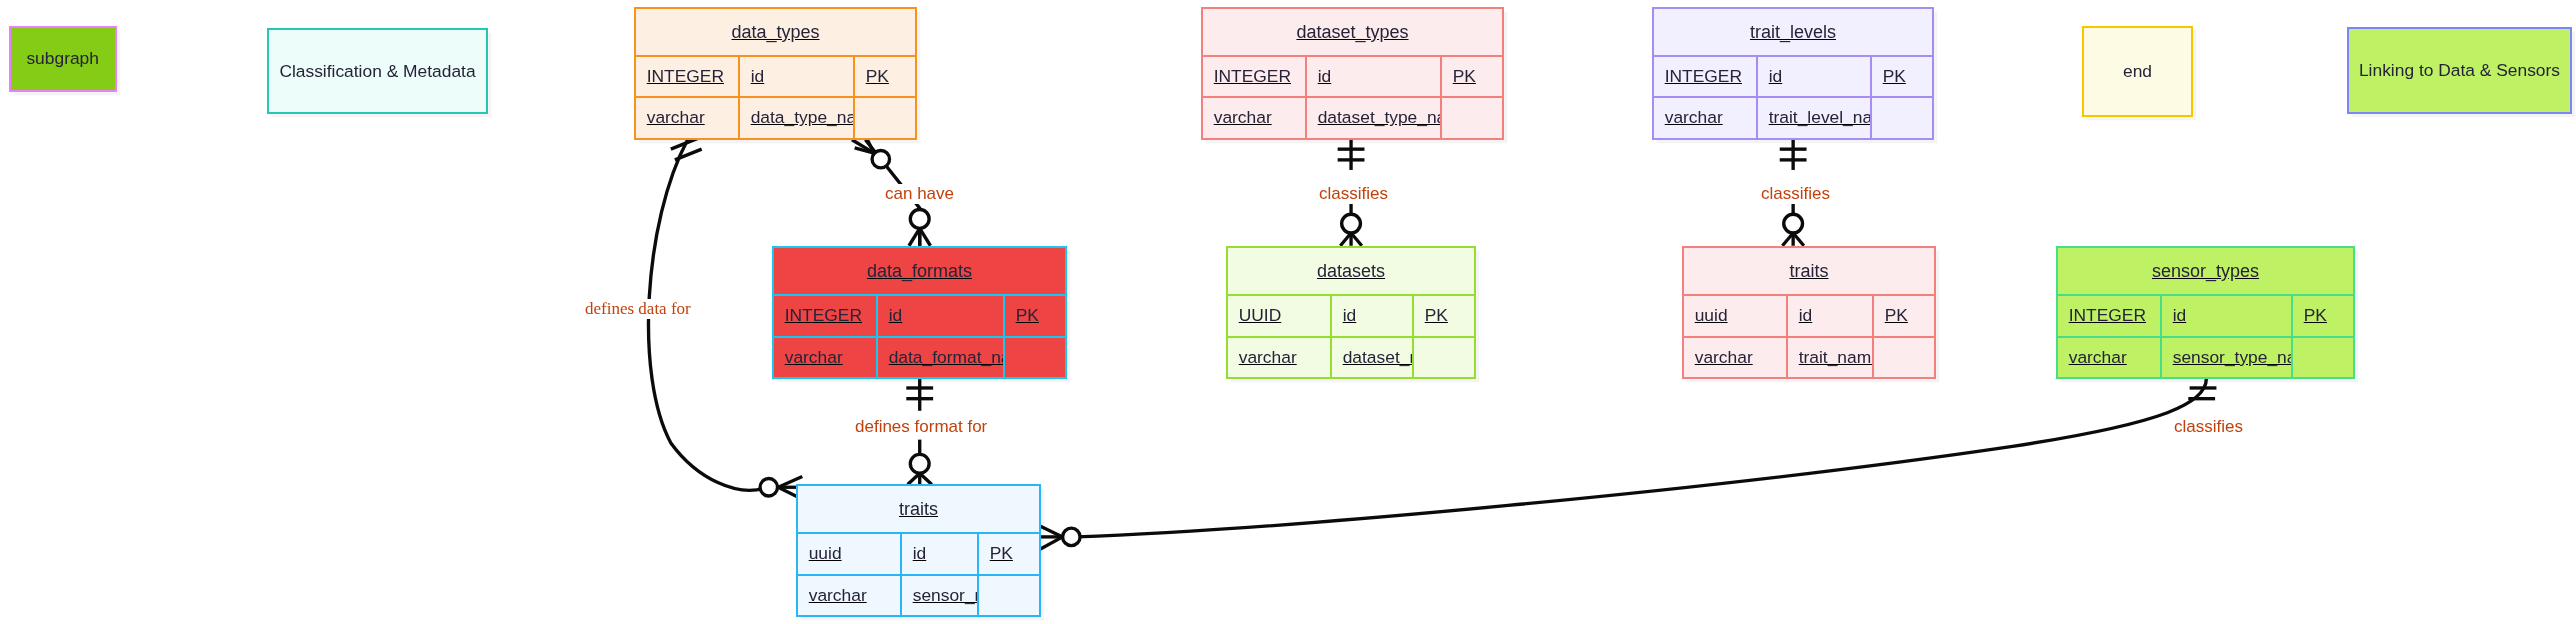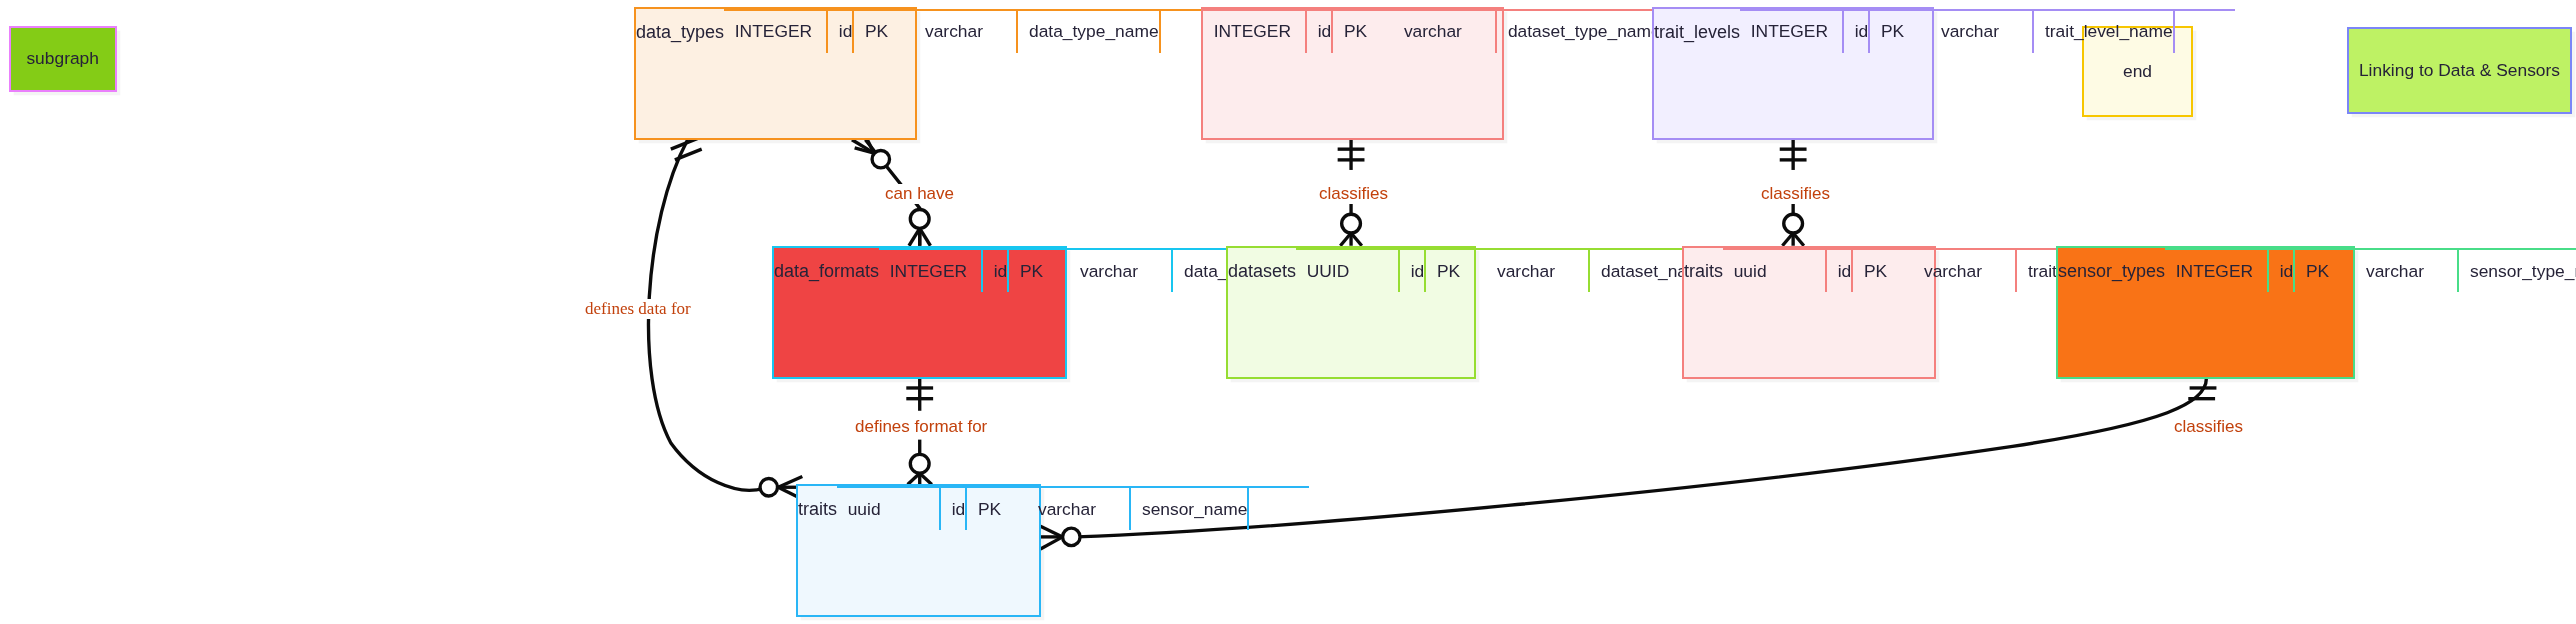--- a/index.html
+++ b/index.html
@@ -30,22 +30,23 @@
     box-shadow: 4px 4px 0 -0.7px rgba(0,0,0,0.045);
   }
   
   .er-table {
     position: absolute;
     box-sizing: border-box;
     border-width: 2.7px;
     border-style: solid;
     box-shadow: 4px 4px 0 -0.7px rgba(0,0,0,0.045);
     display: flex;
-    flex-direction: row;
+    flex-direction: column;
     z-index: 5;
+    text-decoration: underline;
   }
   .er-title {
     box-sizing: border-box;
     height: 46px;
     line-height: 46px;
     text-align: center;
     font-size: 18px;
     color: #262338;
     white-space: nowrap;
   }
@@ -179,20 +180,23 @@
       <path d="M 1584,800 L 1551,784"></path>
       <path d="M 1584,800 L 1551,800"></path>
       <path d="M 1584,800 L 1551,818"></path>
     </g>
   </svg>
 
   <div class="legend-box" style="left:8.7px;top:25.5px;width:108px;height:66px;border-color:#ea80fc;background:#84cc16;">
     <span>subgraph</span>
   </div>
 
+  <div class="legend-box" style="left:267px;top:28px;width:221px;height:86px;border-color:#26c6b4;background:#edfdf9;">
+    <span>Classification &amp; Metadata</span>
+  </div>
 
   <div class="legend-box" style="left:2082px;top:25.5px;width:111px;height:91px;border-color:#f7c600;background:#fefbe4;">
     <span>end</span>
   </div>
 
   <div class="legend-box" style="left:2347px;top:27px;width:225px;height:87px;border-color:#7b86f7;background:#bef264;">
     <span>Linking to Data &amp; Sensors</span>
   </div>
 
   <div class="er-table" style="left:634px;top:6.7px;width:283px;height:133px;border-color:#f6921e;background:#fdf0e2;">
@@ -203,20 +207,21 @@
       <div class="er-cell c-key" style="border-left-color:#f6921e;">PK</div>
     </div>
     <div class="er-row" style="border-top-color:#f6921e;">
       <div class="er-cell c-type">varchar</div>
       <div class="er-cell c-name" style="border-left-color:#f6921e;">data_type_name</div>
       <div class="er-cell c-key" style="border-left-color:#f6921e;"></div>
     </div>
   </div>
 
   <div class="er-table" style="left:1201px;top:6.7px;width:303px;height:133px;border-color:#f4807e;background:#fdeced;">
+    <div class="er-title">dataset_types</div>
     <div class="er-row" style="border-top-color:#f4807e;">
       <div class="er-cell c-type">INTEGER</div>
       <div class="er-cell c-name" style="border-left-color:#f4807e;">id</div>
       <div class="er-cell c-key" style="border-left-color:#f4807e;">PK</div>
     </div>
     <div class="er-row" style="border-top-color:#f4807e;">
       <div class="er-cell c-type">varchar</div>
       <div class="er-cell c-name" style="border-left-color:#f4807e;">dataset_type_name</div>
       <div class="er-cell c-key" style="border-left-color:#f4807e;"></div>
     </div>
@@ -271,21 +276,21 @@
       <div class="er-cell c-name" style="border-left-color:#f4807e;">id</div>
       <div class="er-cell c-key" style="border-left-color:#f4807e;">PK</div>
     </div>
     <div class="er-row" style="border-top-color:#f4807e;">
       <div class="er-cell c-type">varchar</div>
       <div class="er-cell c-name" style="border-left-color:#f4807e;">trait_name</div>
       <div class="er-cell c-key" style="border-left-color:#f4807e;"></div>
     </div>
   </div>
 
-  <div class="er-table" style="left:2056px;top:246px;width:299px;height:133px;border-color:#48dd88;background:#f97316;">
+  <div class="er-table" style="left:2056px;top:246px;width:299px;height:133px;border-color:#48dd88;background:#bef264;">
     <div class="er-title">sensor_types</div>
     <div class="er-row" style="border-top-color:#48dd88;">
       <div class="er-cell c-type">INTEGER</div>
       <div class="er-cell c-name" style="border-left-color:#48dd88;">id</div>
       <div class="er-cell c-key" style="border-left-color:#48dd88;">PK</div>
     </div>
     <div class="er-row" style="border-top-color:#48dd88;">
       <div class="er-cell c-type">varchar</div>
       <div class="er-cell c-name" style="border-left-color:#48dd88;">sensor_type_name</div>
       <div class="er-cell c-key" style="border-left-color:#48dd88;"></div>

